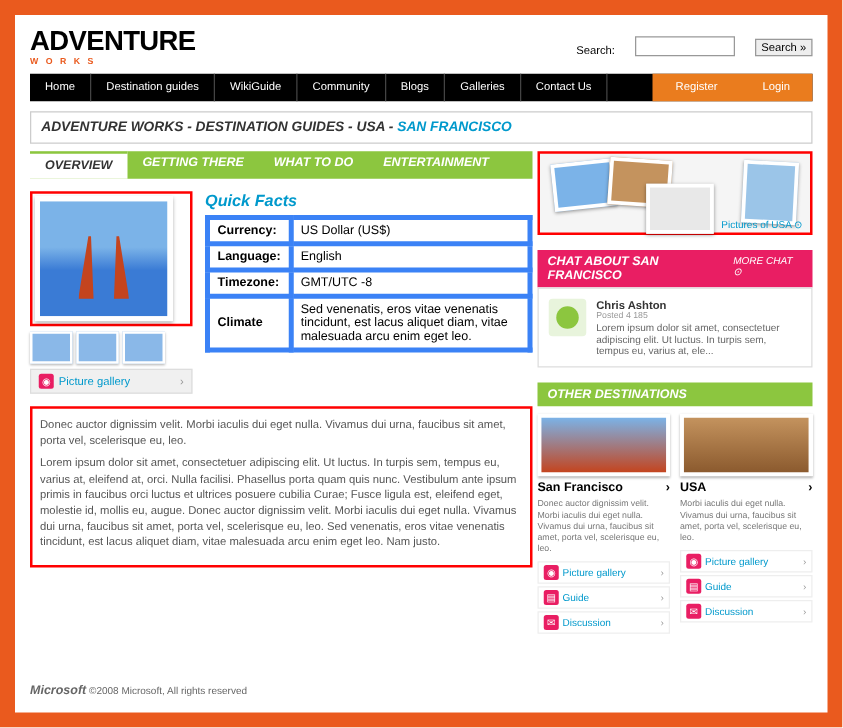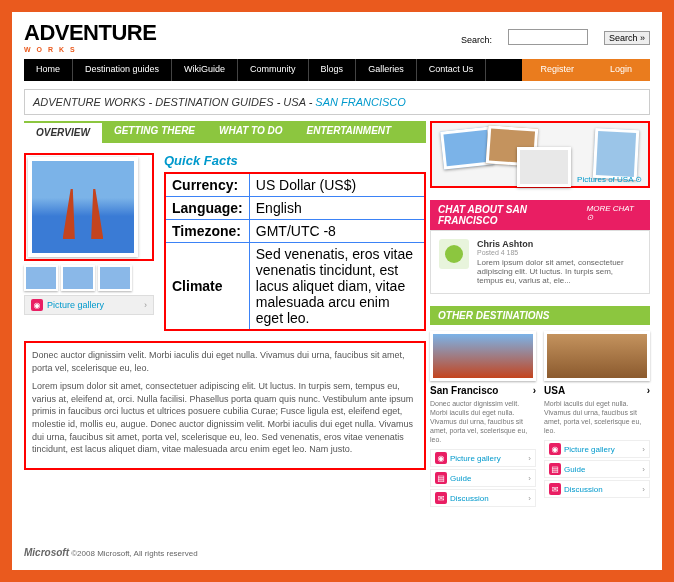--- a/index.html
+++ b/index.html
@@ -10,38 +10,38 @@
 .logo{font-weight:900;font-size:22px;letter-spacing:-0.5px;font-family:Arial Black,sans-serif}
 .logo-sub{font-size:7px;color:#ea5a1e;font-weight:bold;letter-spacing:2px}
 .search-box{display:flex;align-items:flex-end;gap:16px;font-size:9px}
 .search-box input{width:80px;height:16px;border:1px solid #999;font-size:9px;padding:0 3px}
 .search-box button{font-size:9px;padding:1px 4px;border:1px solid #999;background:#eee;cursor:pointer}
 .nav{display:flex;background:#000;height:22px;margin-bottom:2px}
 .nav-item{color:#fff;font-size:9px;padding:5px 12px;border-right:1px solid #444;cursor:pointer}
 .nav-right{margin-left:auto;display:flex;background:#ea7c1e}
 .nav-right .nav-item{border:none;padding:5px 18px}
 .crumb-container{border:1px solid #ccc;padding:6px 8px;margin:8px 0 6px;background:#fff}
-.crumb{font-size:11px;font-weight:normal;font-style:italic;color:#333}
+.crumb{font-size:11px;font-weight:bold;font-style:italic;color:#333}
 .crumb-active{color:#0099cc}
 .main{display:flex;gap:4px}
 .left{flex:1}
 .right{width:220px}
 .tabs{display:flex;background:#8cc63f;height:22px;margin-bottom:10px}
 .tab{color:#fff;font-size:10px;font-weight:bold;font-style:italic;padding:4px 12px;cursor:pointer}
 .tab.active{background:#fff;color:#333;border-top:2px solid #8cc63f}
 .content-top{display:flex;gap:10px}
 .photo-block{border:2px solid red;padding:2px}
 .main-photo{width:110px;height:100px;background:linear-gradient(#7bb3e8 40%,#3a7bd5 60%);border:4px solid #fff;box-shadow:0 1px 3px rgba(0,0,0,0.3);position:relative}
 .main-photo::before{content:"";position:absolute;left:30%;top:30%;width:40%;height:55%;background:#c4441e;clip-path:polygon(0 100%,20% 0,25% 0,30% 100%,70% 100%,75% 0,80% 0,100% 100%)}
 .thumbs{display:flex;gap:3px;margin-top:4px}
 .thumb{width:34px;height:26px;background:#8ab8e8;border:2px solid #fff;box-shadow:0 1px 2px rgba(0,0,0,0.3)}
 .facts{flex:1}
 .facts-title{color:#0099cc;font-size:13px;font-style:italic;font-weight:bold;margin-bottom:4px}
 .fact-table{width:100%;border-collapse:collapse;border:2px solid red}
-.fact-table td{border:1px solid #3b82f6;padding:3px 6px;font-size:14px}
+.fact-table td{border:4px solid #3b82f6;padding:3px 6px;font-size:10px}
 .fact-table td:first-child{font-weight:bold;width:65px}
 .gallery-link{display:flex;align-items:center;gap:4px;background:#f0f0f0;border:1px solid #ddd;padding:3px 6px;margin-top:4px;font-size:9px;color:#0099cc;cursor:pointer;width:130px}
 .icon-sq{width:12px;height:12px;background:#e91e63;border-radius:2px;display:inline-flex;align-items:center;justify-content:center;color:#fff;font-size:8px}
 .arrow{margin-left:auto;color:#999}
 .desc{border:2px solid red;padding:6px;margin-top:10px;font-size:9px;color:#555;line-height:1.4}
 .desc p{margin-bottom:6px}
 .side-box{margin-bottom:12px}
 .photo-collage{border:2px solid red;height:67px;background:#f5f5f5;position:relative;padding:4px}
 .collage-img{position:absolute;border:3px solid #fff;box-shadow:0 1px 3px rgba(0,0,0,0.4);background:#7bb3e8}
 .collage-caption{position:absolute;bottom:2px;right:6px;font-size:8px;color:#0099cc}

